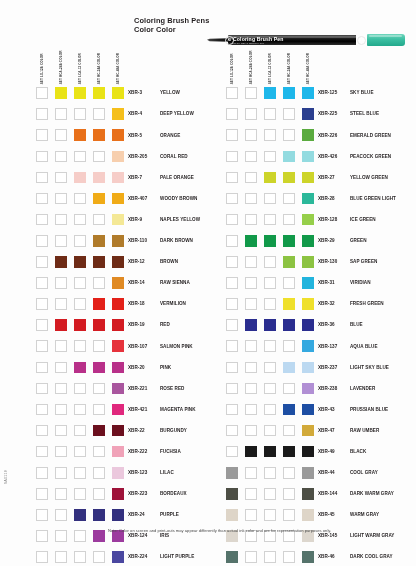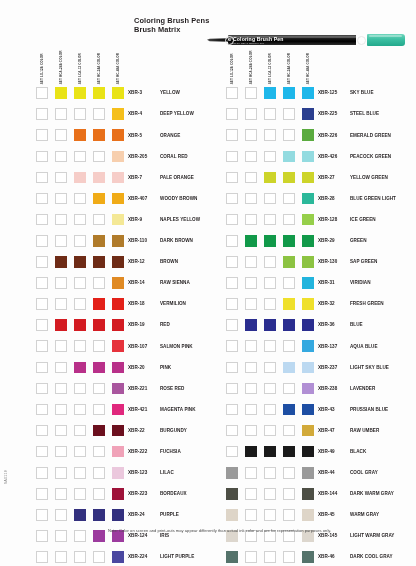--- a/index.html
+++ b/index.html
@@ -128,21 +128,21 @@
   }
 </style>
 </head>
 <body>
 
 <div class="page">
 
   <div class="header">
     <div class="title-block">
       <div class="title-line">Coloring Brush Pens</div>
-      <div class="title-line">Brush Matrix</div>
+      <div class="title-line">Color Color</div>
     </div>
 
     <div class="pen">
       <div class="pen-tip"></div>
       <div class="pen-barrel">
         <div class="shine"></div>
       </div>
       <div class="pen-mark left">KI</div>
       <div class="pen-brand">
         <span>Coloring Brush Pen</span>

